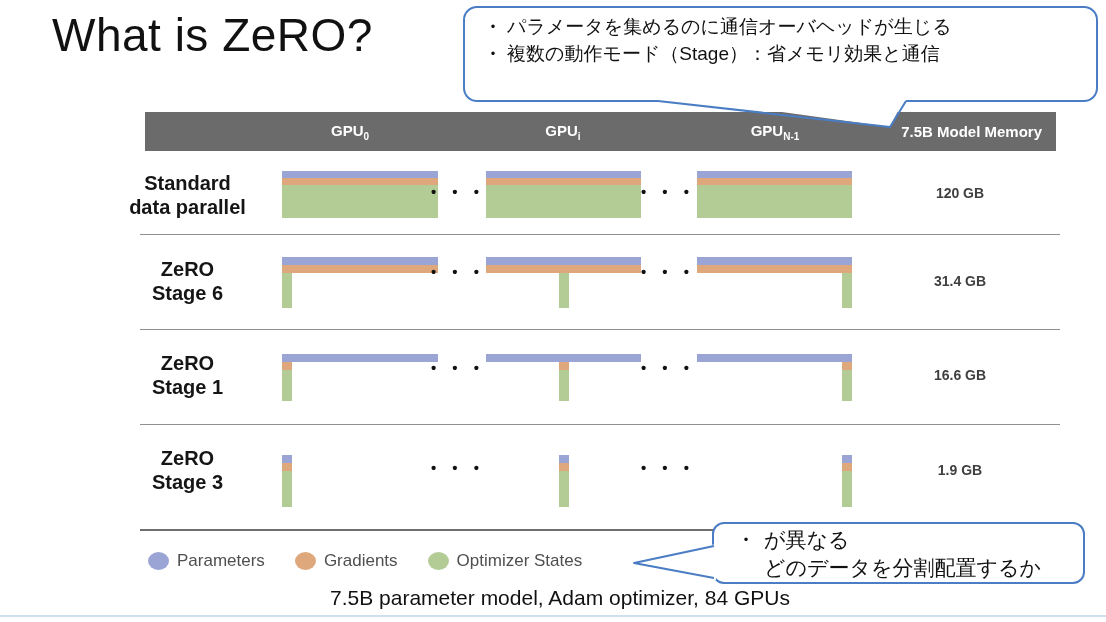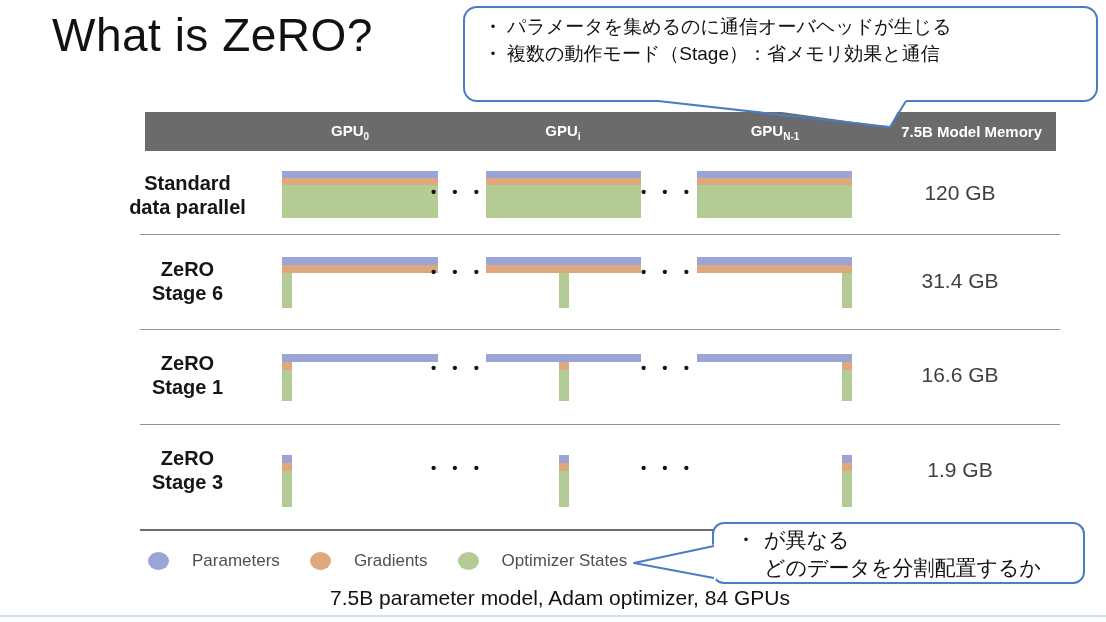--- a/index.html
+++ b/index.html
@@ -34,38 +34,38 @@
   .row-1{top:151px;height:84px;}
   .row-2{top:235px;height:95px;}
   .row-3{top:330px;height:95px;}
   .row-4{top:425px;height:106px;}
   .sep{position:absolute;left:40px;right:0;bottom:0;height:1px;background:#909090;}
   .sep-thick{height:2px;background:#6e6e6e;}
   .row-label{position:absolute;left:0;width:175px;text-align:center;font-size:20px;
     font-weight:700;line-height:24px;color:#151515;}
   .dots{position:absolute;width:76px;text-align:center;font-size:15px;font-weight:700;
     letter-spacing:6px;color:#111;line-height:18px;}
-  .mem-val{position:absolute;left:800px;width:120px;text-align:center;font-size:21px;
-    font-weight:400;color:#3f3f3f;line-height:24px;}
+  .mem-val{position:absolute;left:800px;width:120px;text-align:center;font-size:14px;
+    font-weight:700;color:#3f3f3f;line-height:24px;}
 
   
   .col{position:absolute;}
   .col-a{left:182px;width:156px;}
   .col-b{left:386px;width:155px;}
   .col-c{left:597px;width:155px;}
   .seg{width:100%;}
   .strip{position:absolute;left:0;width:100%;height:8px;}
   .sliver{position:absolute;width:10px;}
   .sliver-left{left:0;}
   .sliver-mid{left:calc(50% - 5px);}
   .sliver-right{right:0;}
 
   
   .legend{left:148px;top:551px;display:flex;gap:30px;align-items:center;}
-  .legend-item{display:flex;align-items:center;gap:23px;}
+  .legend-item{display:flex;align-items:center;gap:8px;}
   .swatch{width:21px;height:18px;border-radius:50%;}
   .legend-label{font-size:17px;color:#4f4f4f;}
 
   
   .caption{left:150px;top:586px;width:820px;text-align:center;font-size:21px;color:#111;}
   .bottom-rule{left:0;right:0;top:615px;height:2px;background:#cfdfeb;}
 </style>
 </head>
 <body>
 

